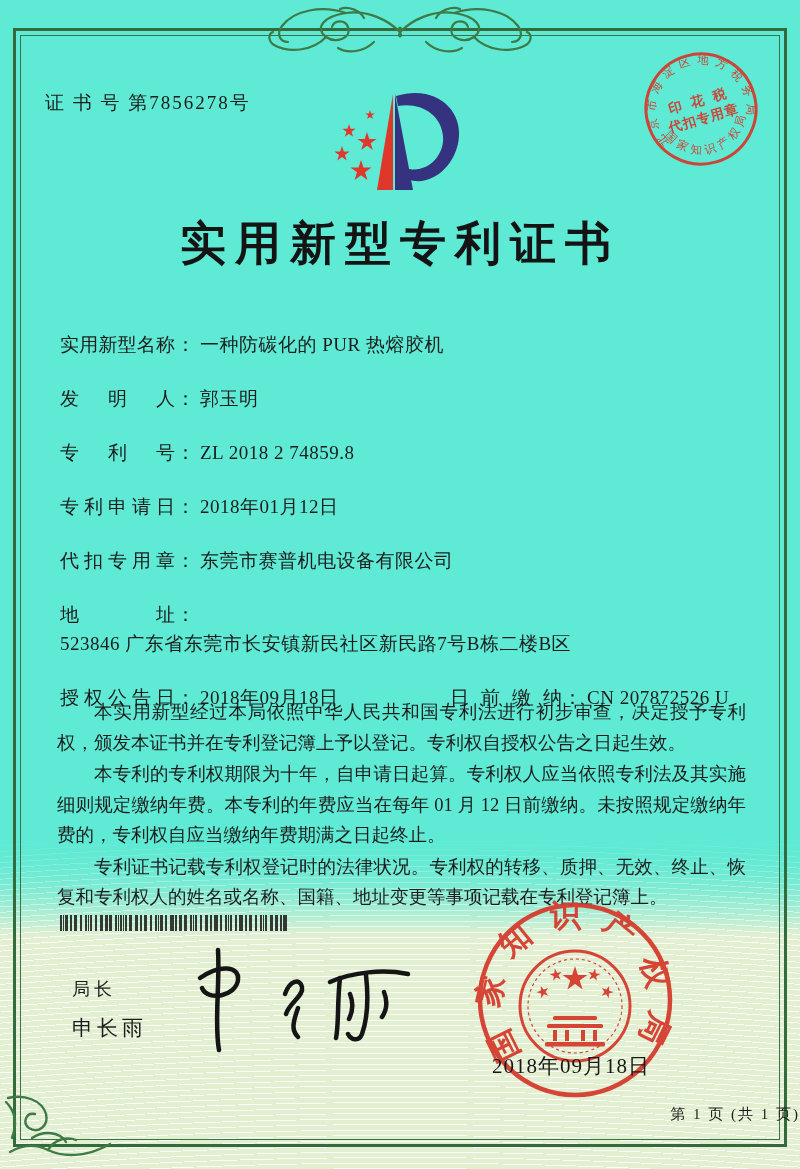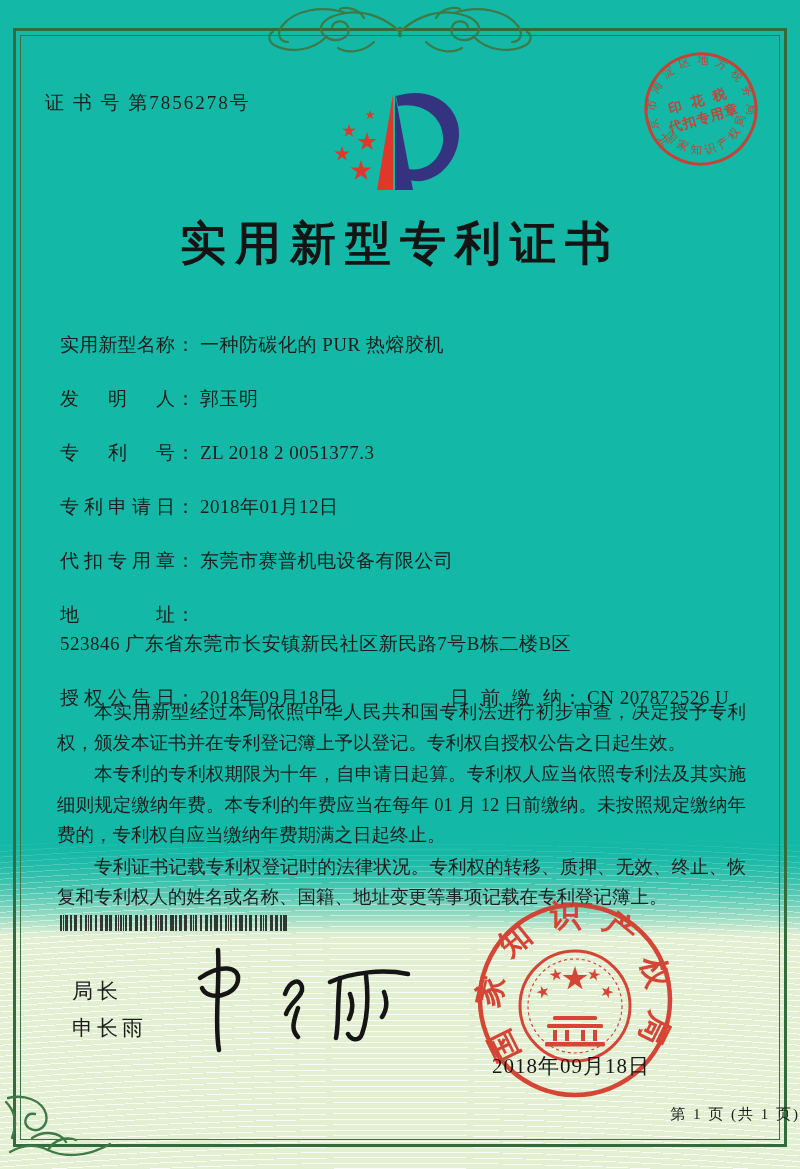--- a/index.html
+++ b/index.html
@@ -1,18 +1,18 @@
 <!DOCTYPE html>
 <html><head>
 <meta charset="utf-8">
 <style>
   html,body{margin:0;padding:0;background:#888;}
   .cert{
     position:relative;width:800px;height:1169px;margin:0 auto;
-    background:#14b8a6;overflow:hidden;
+    background:#5eead4;overflow:hidden;
     font-family:"Liberation Serif","DejaVu Serif",serif;color:#1c1c1c;
   }
   
   .green-zone{
     position:absolute;left:0;right:0;top:838px;bottom:0;z-index:0;
     background:
       repeating-radial-gradient(1800px 1100px at 400px 2300px,
         rgba(255,255,255,.85) 0 1.5px, rgba(255,255,255,0) 1.5px 9px),
       linear-gradient(180deg, rgba(226,238,208,0) 0, #e3efd1 95px);
     -webkit-mask-image:linear-gradient(180deg,transparent 0,#000 100px);
@@ -39,21 +39,21 @@
   .addr-value{display:inline-block;width:552px;vertical-align:top;letter-spacing:.5px;}
   .grantno{position:absolute;left:390px;top:0;white-space:nowrap;}
   .grantno .flabel{width:112px;}
   .body-text{position:absolute;left:57px;right:54px;top:697px;font-size:18.5px;}
   .body-text p{margin:0 0 1px;text-indent:2em;line-height:30.5px;text-align:justify;}
   .barcode{position:absolute;left:60px;top:915px;width:230px;height:16px;opacity:.88;
     background-image:
       repeating-linear-gradient(90deg,#1f1f1d 0 2px,transparent 2px 5px),
       repeating-linear-gradient(90deg,#1f1f1d 0 1px,transparent 1px 7px),
       repeating-linear-gradient(90deg,transparent 0 3px,#1f1f1d 3px 4px,transparent 4px 11px);}
-  .sig-title{position:absolute;left:72px;top:977px;font-size:21px;letter-spacing:4px;}
+  .sig-title{position:absolute;left:72px;top:977px;font-size:18px;letter-spacing:4px;}
   .sig-name{position:absolute;left:72px;top:1014px;font-size:21px;letter-spacing:4px;}
   .signature{position:absolute;left:188px;top:942px;}
   .seal{position:absolute;left:473px;top:898px;z-index:4;opacity:.93;}
   .seal-date{position:absolute;left:492px;top:1052px;font-size:21px;letter-spacing:1px;z-index:5;color:#171717;}
   .footer{position:absolute;left:0;right:0;top:1105px;text-align:right;font-size:15px;letter-spacing:2px;z-index:3;}
   svg text{font-family:"Liberation Serif","DejaVu Serif",serif;}
 </style>
 </head>
 <body>
 
@@ -128,21 +128,21 @@
     <div class="title">实用新型专利证书</div>
 
     <div class="fields">
       <div class="frow">
         <span class="flabel">实用新型名称</span><span class="colon">：</span><span class="fvalue">一种防碳化的 PUR 热熔胶机</span>
       </div>
       <div class="frow">
         <span class="flabel">发明人</span><span class="colon">：</span><span class="fvalue">郭玉明</span>
       </div>
       <div class="frow">
-        <span class="flabel">专利号</span><span class="colon">：</span><span class="fvalue">ZL 2018 2 0051377.3</span>
+        <span class="flabel">专利号</span><span class="colon">：</span><span class="fvalue">ZL 2018 2 74859.8</span>
       </div>
       <div class="frow">
         <span class="flabel">专利申请日</span><span class="colon">：</span><span class="fvalue">2018年01月12日</span>
       </div>
       <div class="frow">
         <span class="flabel">代扣专用章</span><span class="colon">：</span><span class="fvalue">东莞市赛普机电设备有限公司</span>
       </div>
       <div class="frow">
         <span class="flabel">地址</span><span class="colon">：</span><span class="addr-value">523846 广东省东莞市长安镇新民社区新民路7号B栋二楼B区</span>
       </div>

